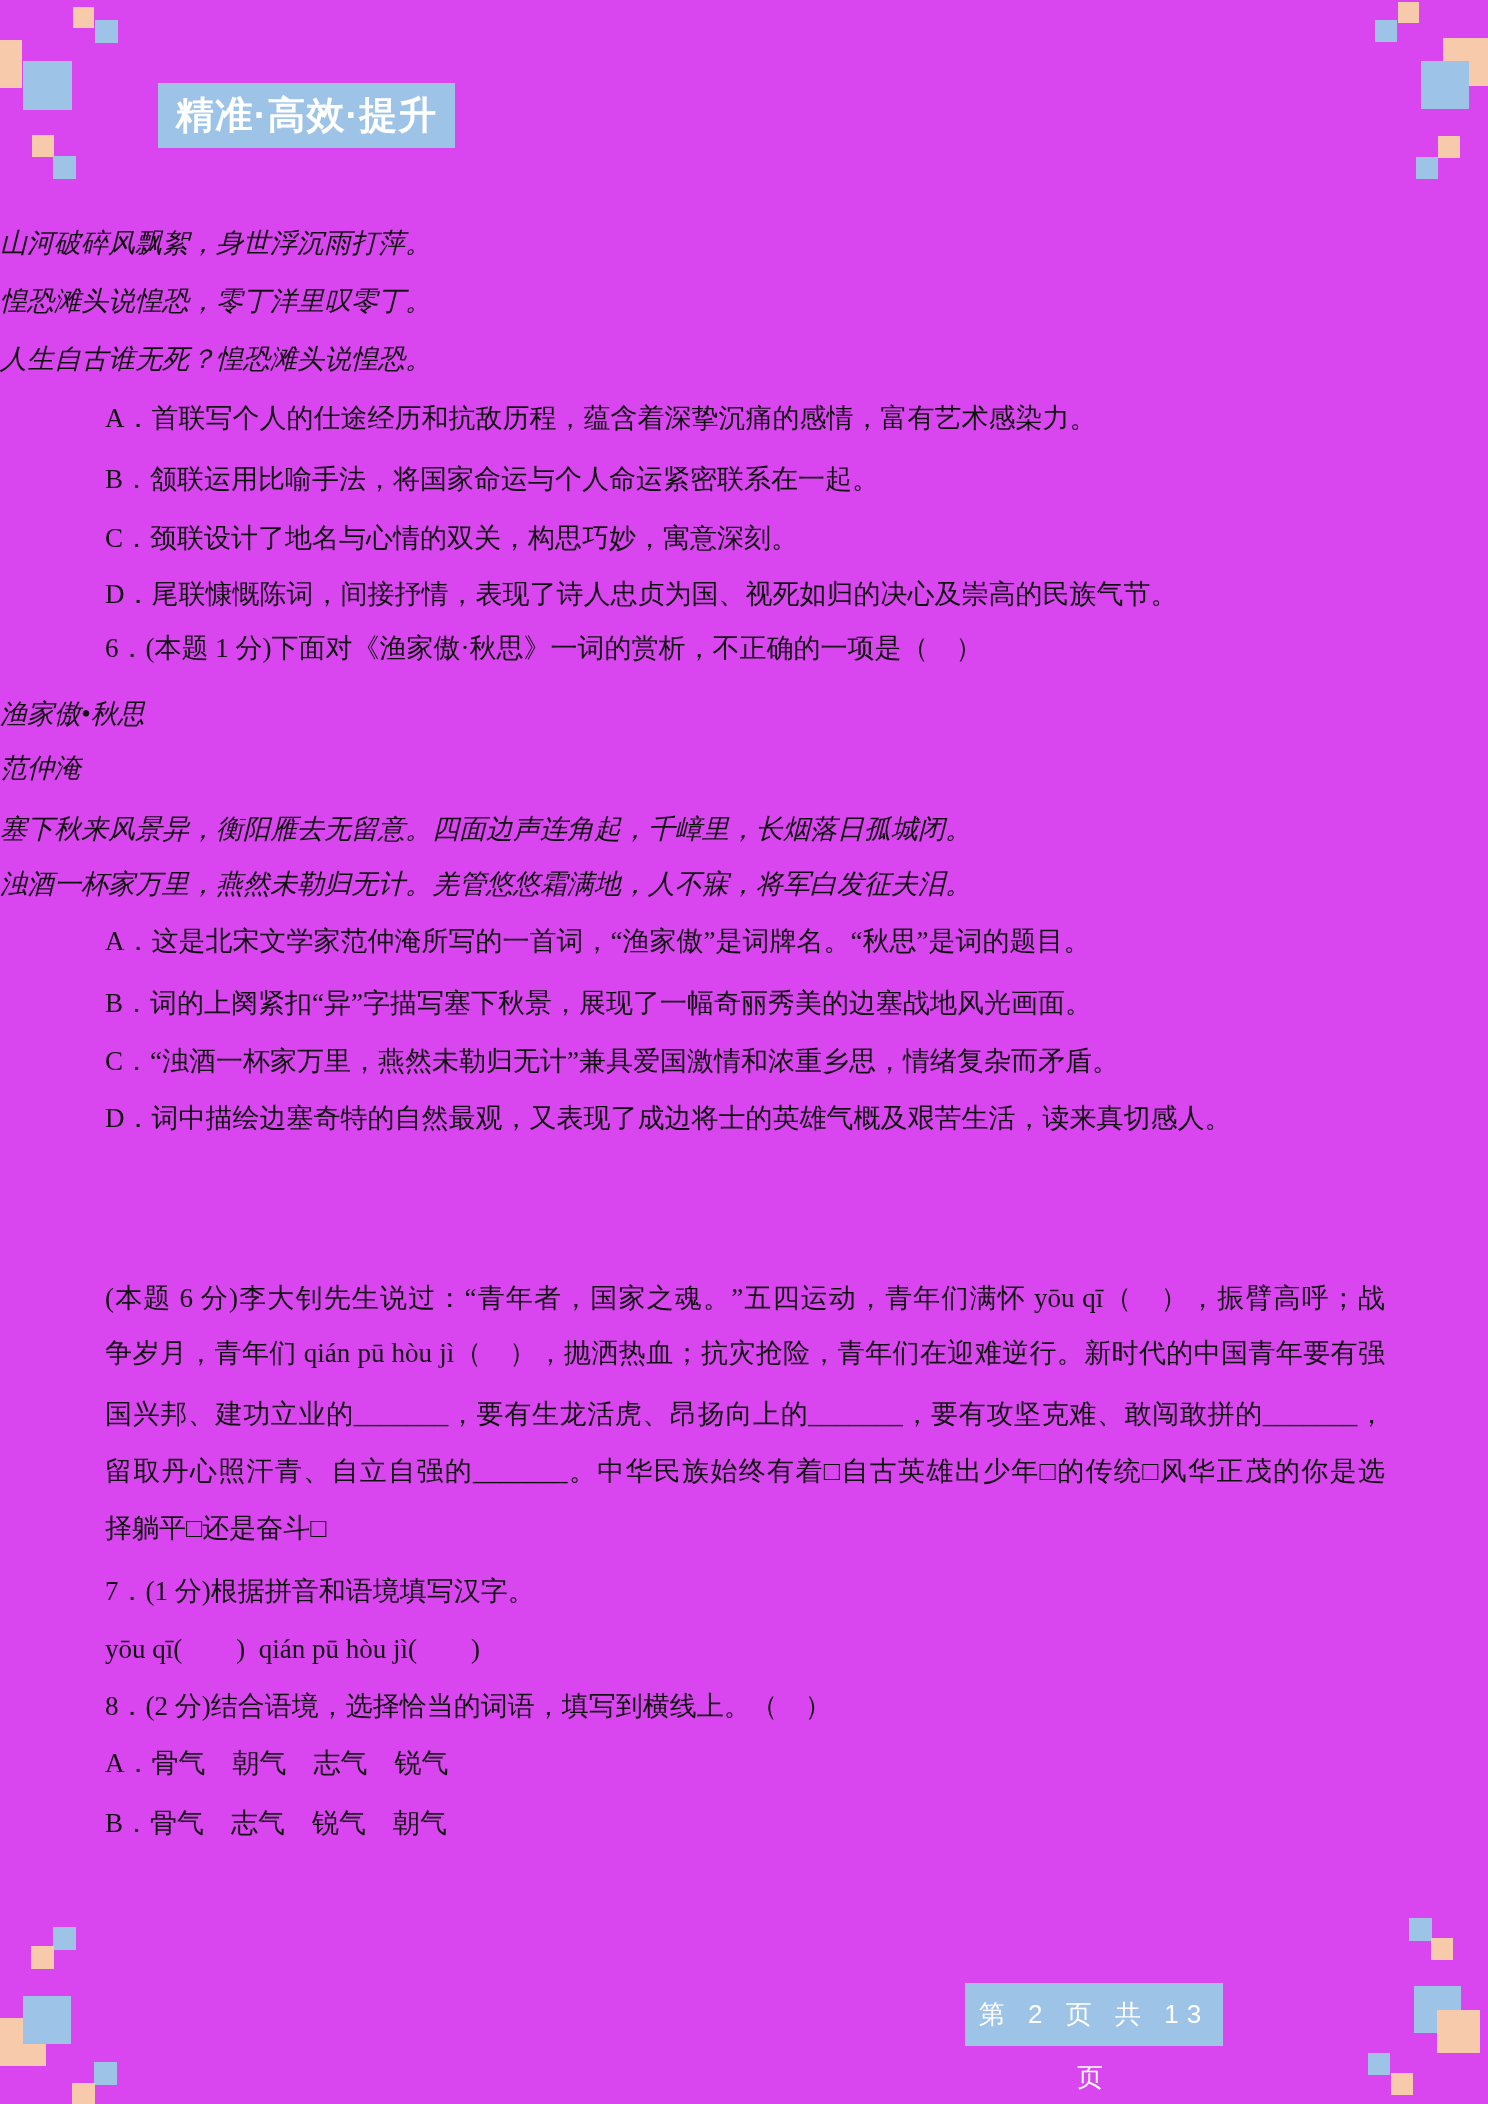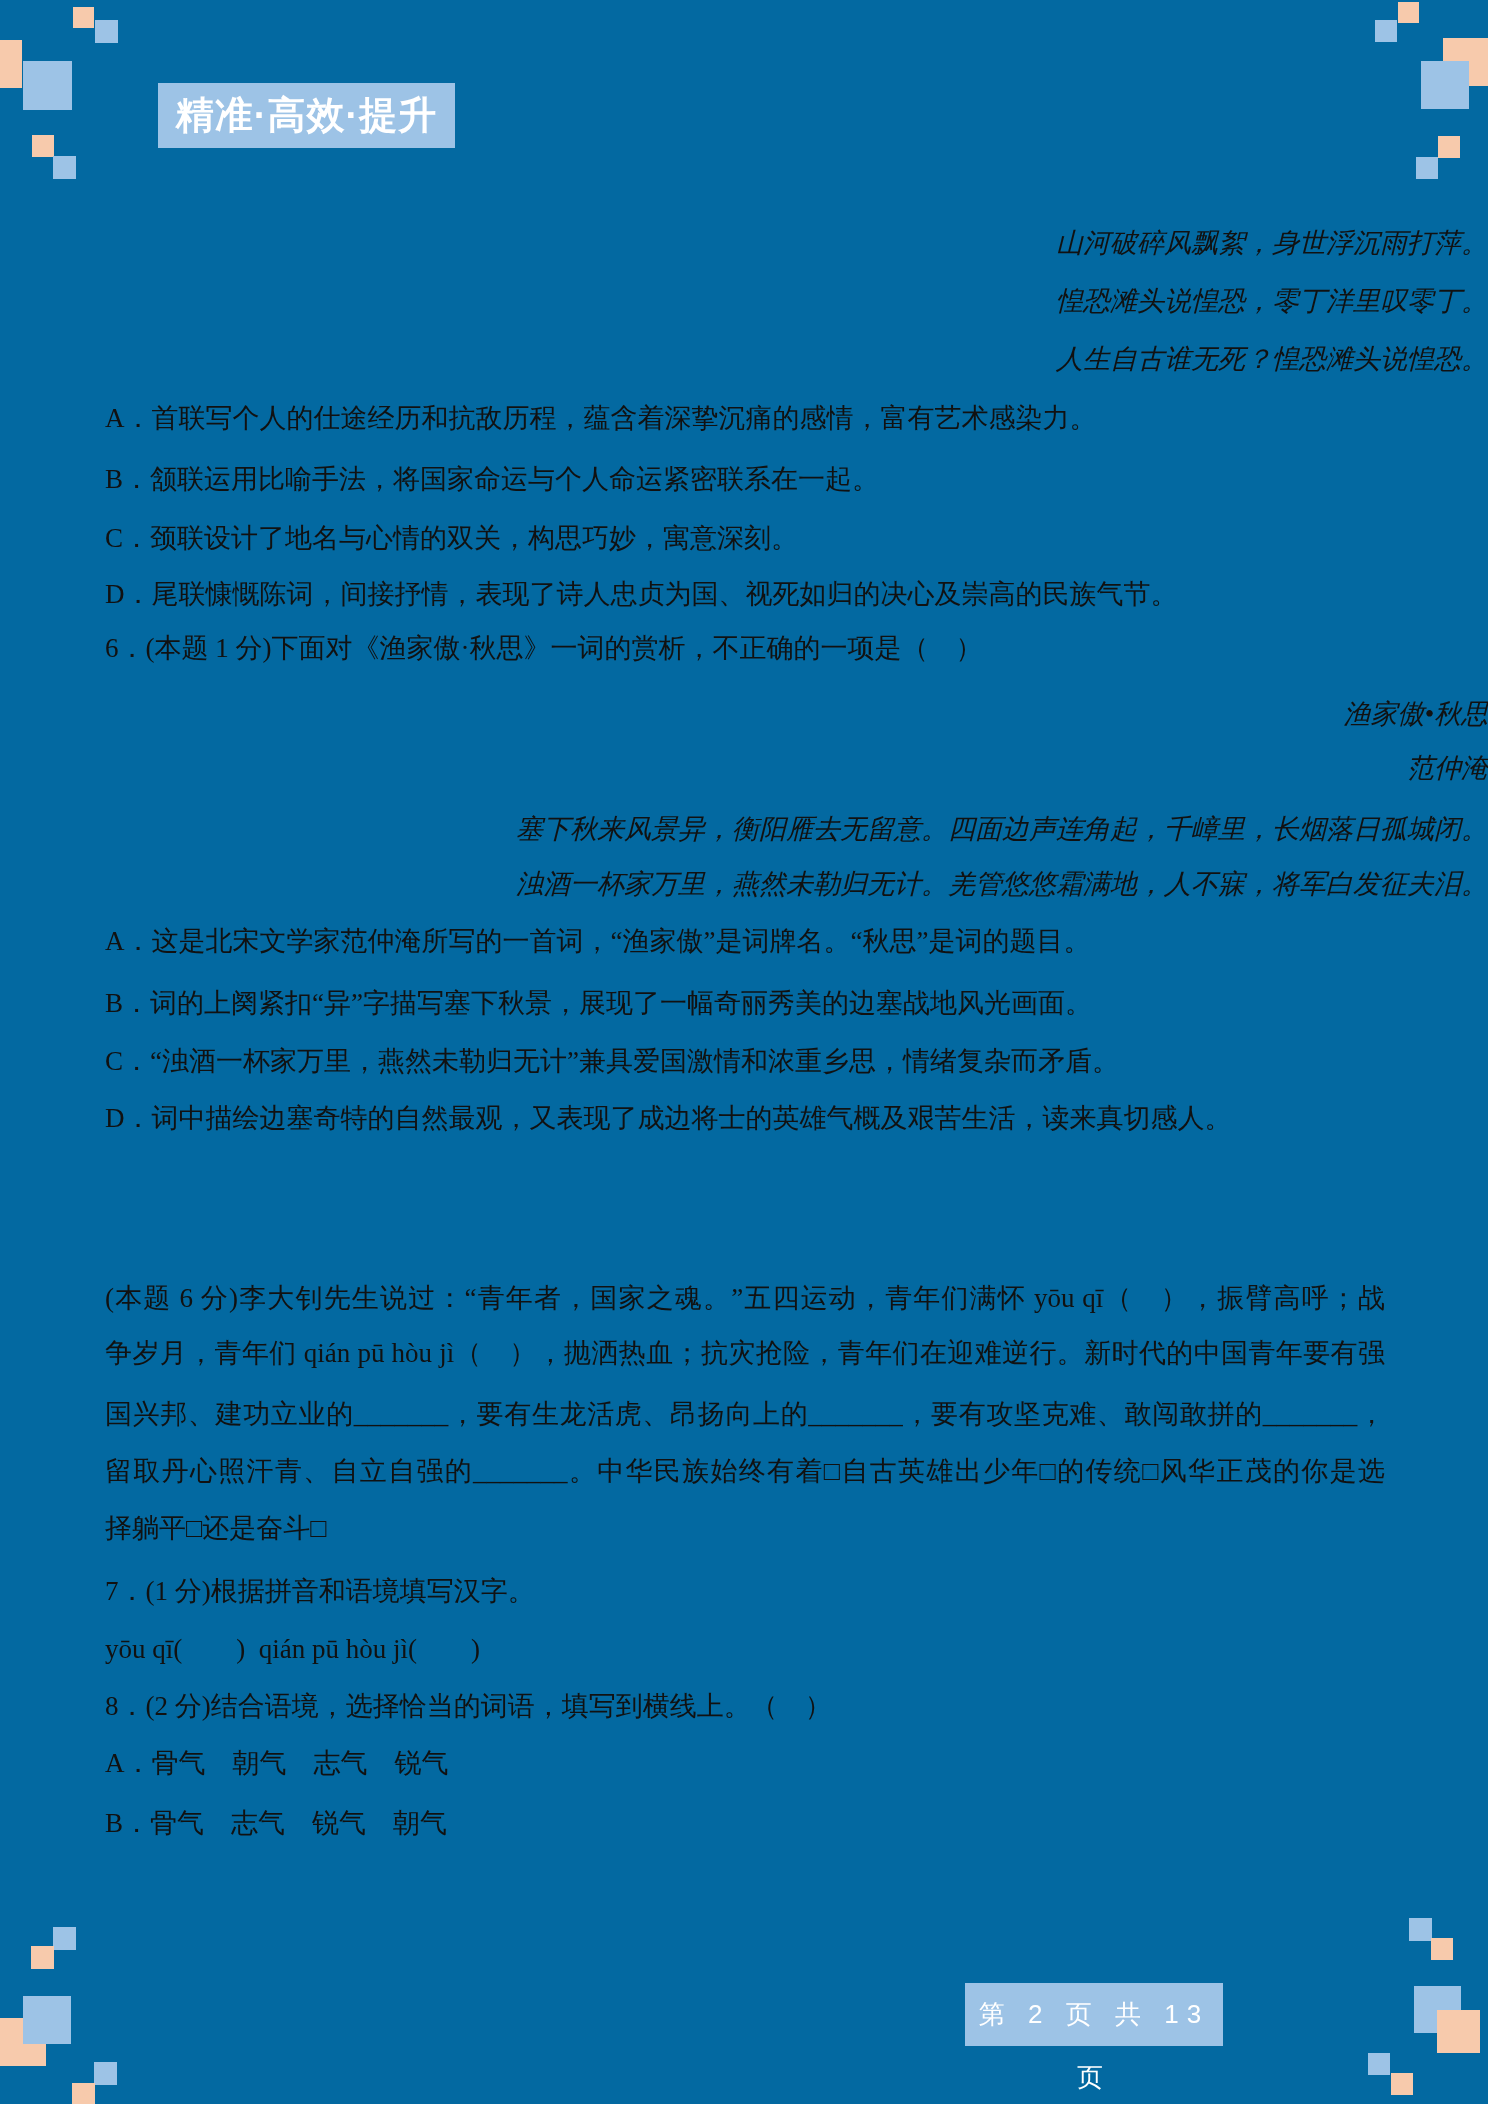--- a/index.html
+++ b/index.html
@@ -1,36 +1,36 @@
 <!DOCTYPE html>
 <html style="--blue: #9DC3E6; --orange: #F7CAAC;"><head>
 <meta charset="utf-8">
 <style>
   html,body{margin:0;padding:0;background:#ffffff;}
   .page{
-    position:relative;width:1488px;height:2104px;background:#0369a1;
+    position:relative;width:1488px;height:2104px;background:#d946ef;
     overflow:hidden;font-family:"Liberation Serif", serif;color:#111;
   }
   
   .sq{position:absolute;}
   .sq.blue{background:var(--blue,#9DC3E6);}
   .sq.orange{background:var(--orange,#F7CAAC);}
   
   .banner{
     position:absolute;left:158px;top:83px;width:297px;height:65px;
     background:var(--blue,#9DC3E6);color:#ffffff;
     font-family:"Liberation Sans", sans-serif;font-weight:bold;
     font-size:38px;line-height:65px;text-align:center;letter-spacing:1px;
   }
   
   .line{
     position:absolute;left:105px;width:1280px;
     font-size:27px;line-height:34px;color:#111;
   }
-  .center{left:0;width:1488px;text-align:right;}
+  .center{left:0;width:1488px;text-align:left;}
   .kaiti{font-style:italic;}
   .pre{white-space:pre;}
   .fill{text-align:justify;text-align-last:justify;}
   .sect{
     font-family:"Liberation Sans", sans-serif;font-weight:bold;font-size:29px;
   }
   
   .footer-badge{
     position:absolute;left:965px;top:1983px;width:258px;height:63px;
     background:var(--blue,#9DC3E6);color:#ffffff;text-align:center;

